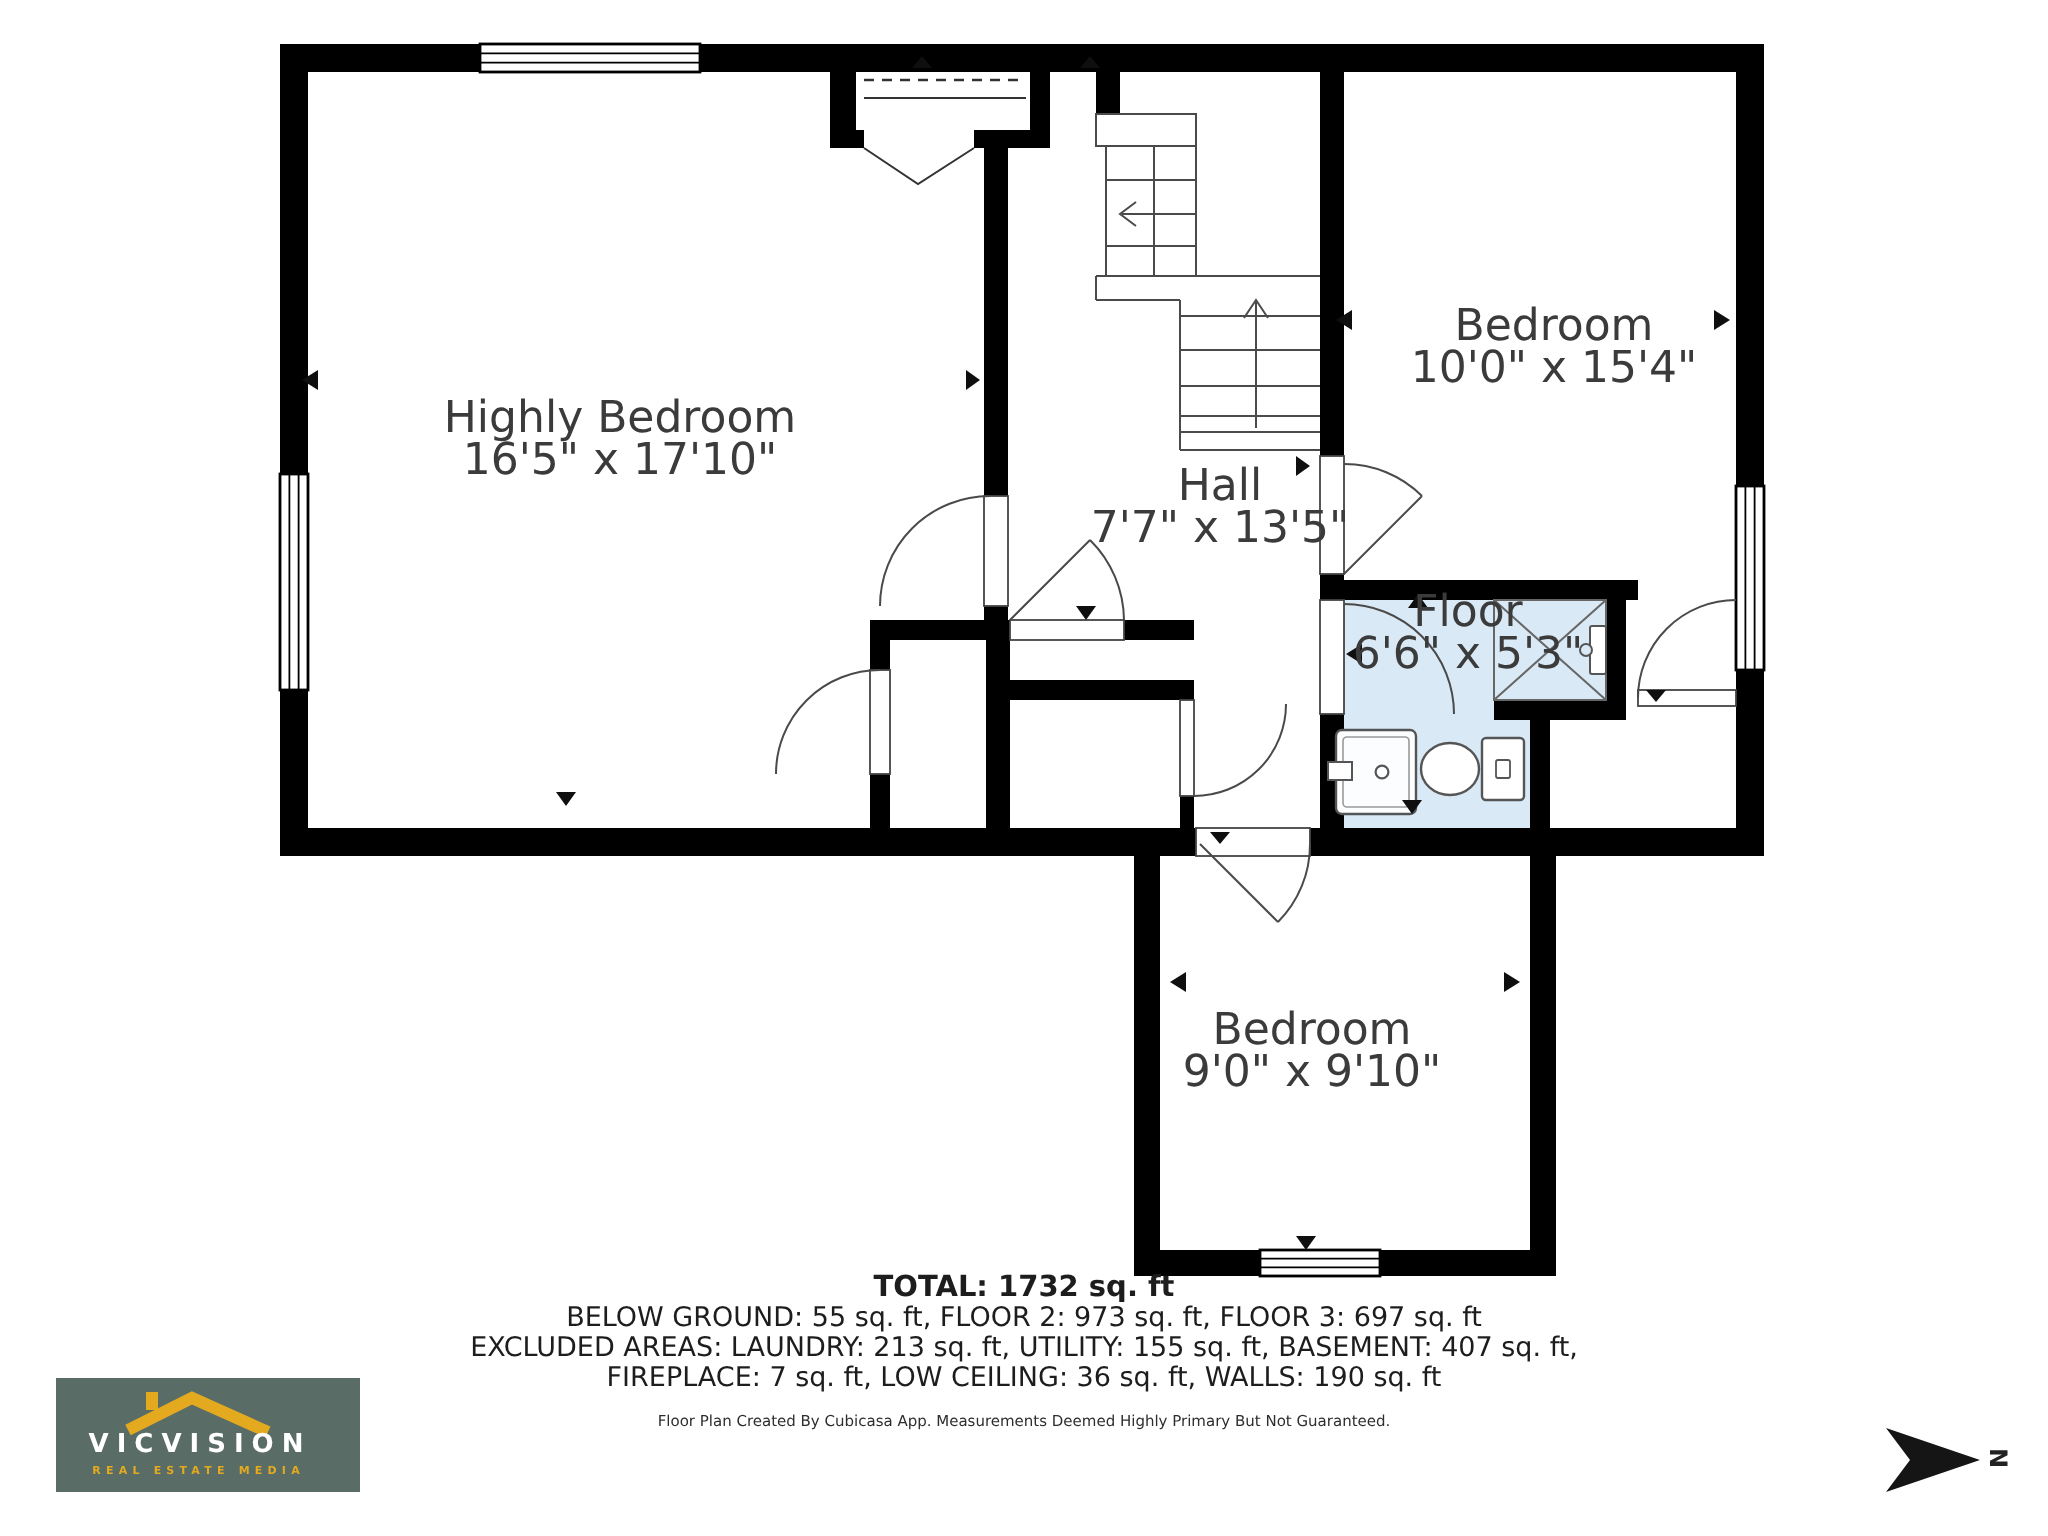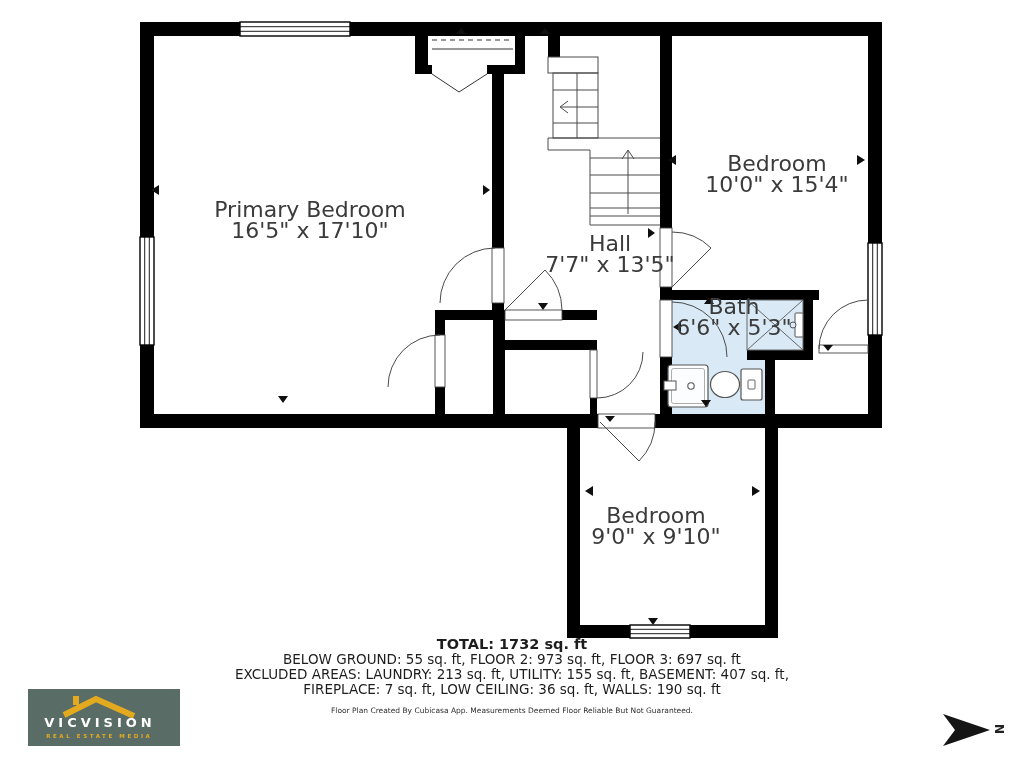--- a/index.html
+++ b/index.html
@@ -177,46 +177,46 @@
       <polygon points="593,486 593,496 585,491"></polygon>
       <polygon points="752,486 752,496 760,491"></polygon>
       <polygon points="648,618 658,618 653,625"></polygon>
       <polygon points="538,303 548,303 543,310"></polygon>
       <polygon points="823,345 833,345 828,351"></polygon>
       <polygon points="605,416 615,416 610,422"></polygon>
     </g>
   </svg>
 
   <div class="room-label" style="left:185px;top:199px;width:250px;">
-    <span>Primary Bedroom</span>
+    <span>Highly Bedroom</span>
     <span class="dims">16'5" x 17'10"</span>
   </div>
   <div class="room-label" style="left:535px;top:233px;width:150px;">
     <span>Hall</span>
     <span class="dims">7'7" x 13'5"</span>
   </div>
   <div class="room-label" style="left:677px;top:153px;width:200px;">
     <span>Bedroom</span>
     <span class="dims">10'0" x 15'4"</span>
   </div>
   <div class="room-label" style="left:654px;top:296px;width:160px;">
-    <span>Bath</span>
+    <span>Floor</span>
     <span class="dims">6'6" x 5'3"</span>
   </div>
   <div class="room-label" style="left:556px;top:505px;width:200px;">
     <span>Bedroom</span>
     <span class="dims">9'0" x 9'10"</span>
   </div>
 
   <div class="summary">
     <div class="total">TOTAL: 1732 sq. ft</div>
     <div class="line">BELOW GROUND: 55 sq. ft, FLOOR 2: 973 sq. ft, FLOOR 3: 697 sq. ft</div>
     <div class="line">EXCLUDED AREAS: LAUNDRY: 213 sq. ft, UTILITY: 155 sq. ft, BASEMENT: 407 sq. ft,</div>
     <div class="line">FIREPLACE: 7 sq. ft, LOW CEILING: 36 sq. ft, WALLS: 190 sq. ft</div>
-    <div class="disclaimer">Floor Plan Created By Cubicasa App. Measurements Deemed Floor Reliable But Not Guaranteed.</div>
+    <div class="disclaimer">Floor Plan Created By Cubicasa App. Measurements Deemed Highly Primary But Not Guaranteed.</div>
   </div>
 
   <div class="logo" style="background:#5a6c66;padding-left:12px;">
     <svg class="roof" viewBox="0 0 140 28">
       <polyline points="36,25 68,9 106,26" fill="none" stroke="#e3aa1f" stroke-width="6"></polyline>
       <rect x="45" y="6" width="6" height="9" fill="#e3aa1f"></rect>
     </svg>
     <div class="brand" style="color:#ffffff;">VICVISION</div>
     <div class="tagline" style="color:#e3aa1f;">REAL ESTATE MEDIA</div>
   </div>

